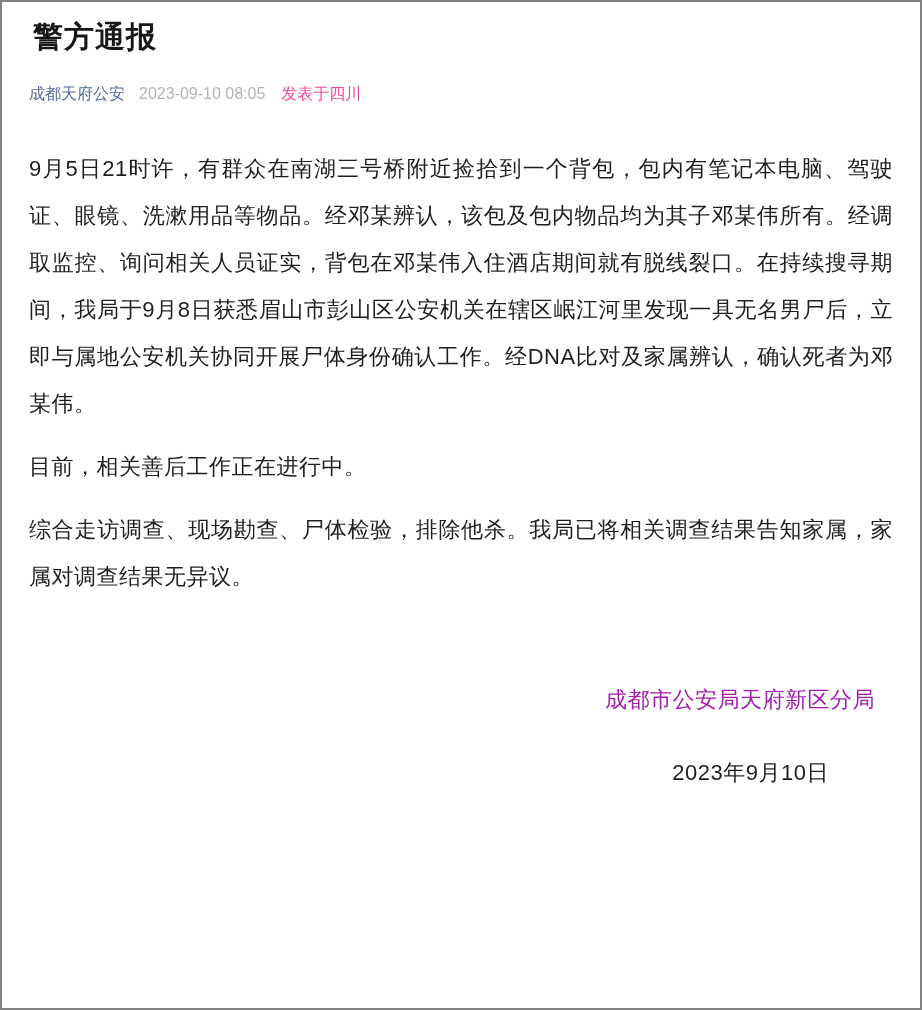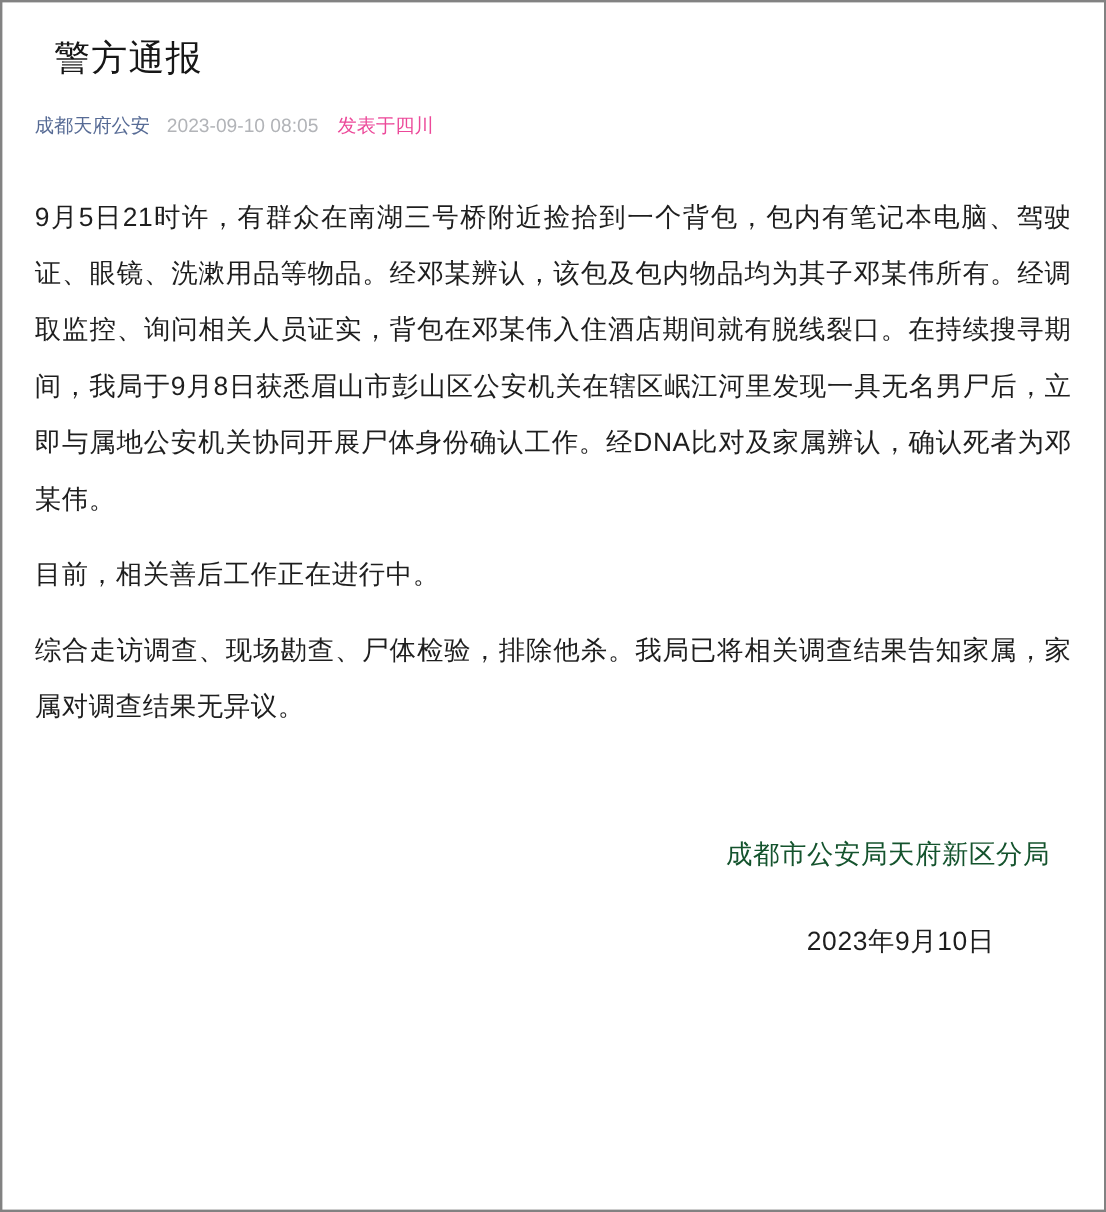--- a/index.html
+++ b/index.html
@@ -14,24 +14,24 @@
     height: 1010px;
     box-sizing: border-box;
     border: 2px solid #828282;
     background: #ffffff;
     overflow: hidden;
   }
   .content {
     padding: 10px 27px 0 27px;
   }
   .article-title {
-    margin: 16px;
+    margin: 4px;
     font-size: 30px;
     line-height: 42px;
-    font-weight: 400;
+    font-weight: 700;
     color: #171717;
     letter-spacing: 1px;
   }
   .byline {
     margin-top: 23px;
     display: flex;
     align-items: baseline;
     font-size: 16px;
     line-height: 26px;
     white-space: nowrap;
@@ -61,21 +61,21 @@
   }
   .article-body p + p {
     margin-top: 16px;
   }
   .signature-issuer {
     margin-top: 76px;
     padding-right: 18px;
     text-align: right;
     font-size: 22px;
     line-height: 47px;
-    color: #14532d;
+    color: #a21caf;
     letter-spacing: 0.5px;
   }
   .signature-date {
     margin-top: 26px;
     padding-right: 64px;
     text-align: right;
     font-size: 22px;
     line-height: 47px;
     color: #1e1e1e;
     letter-spacing: 0.5px;

